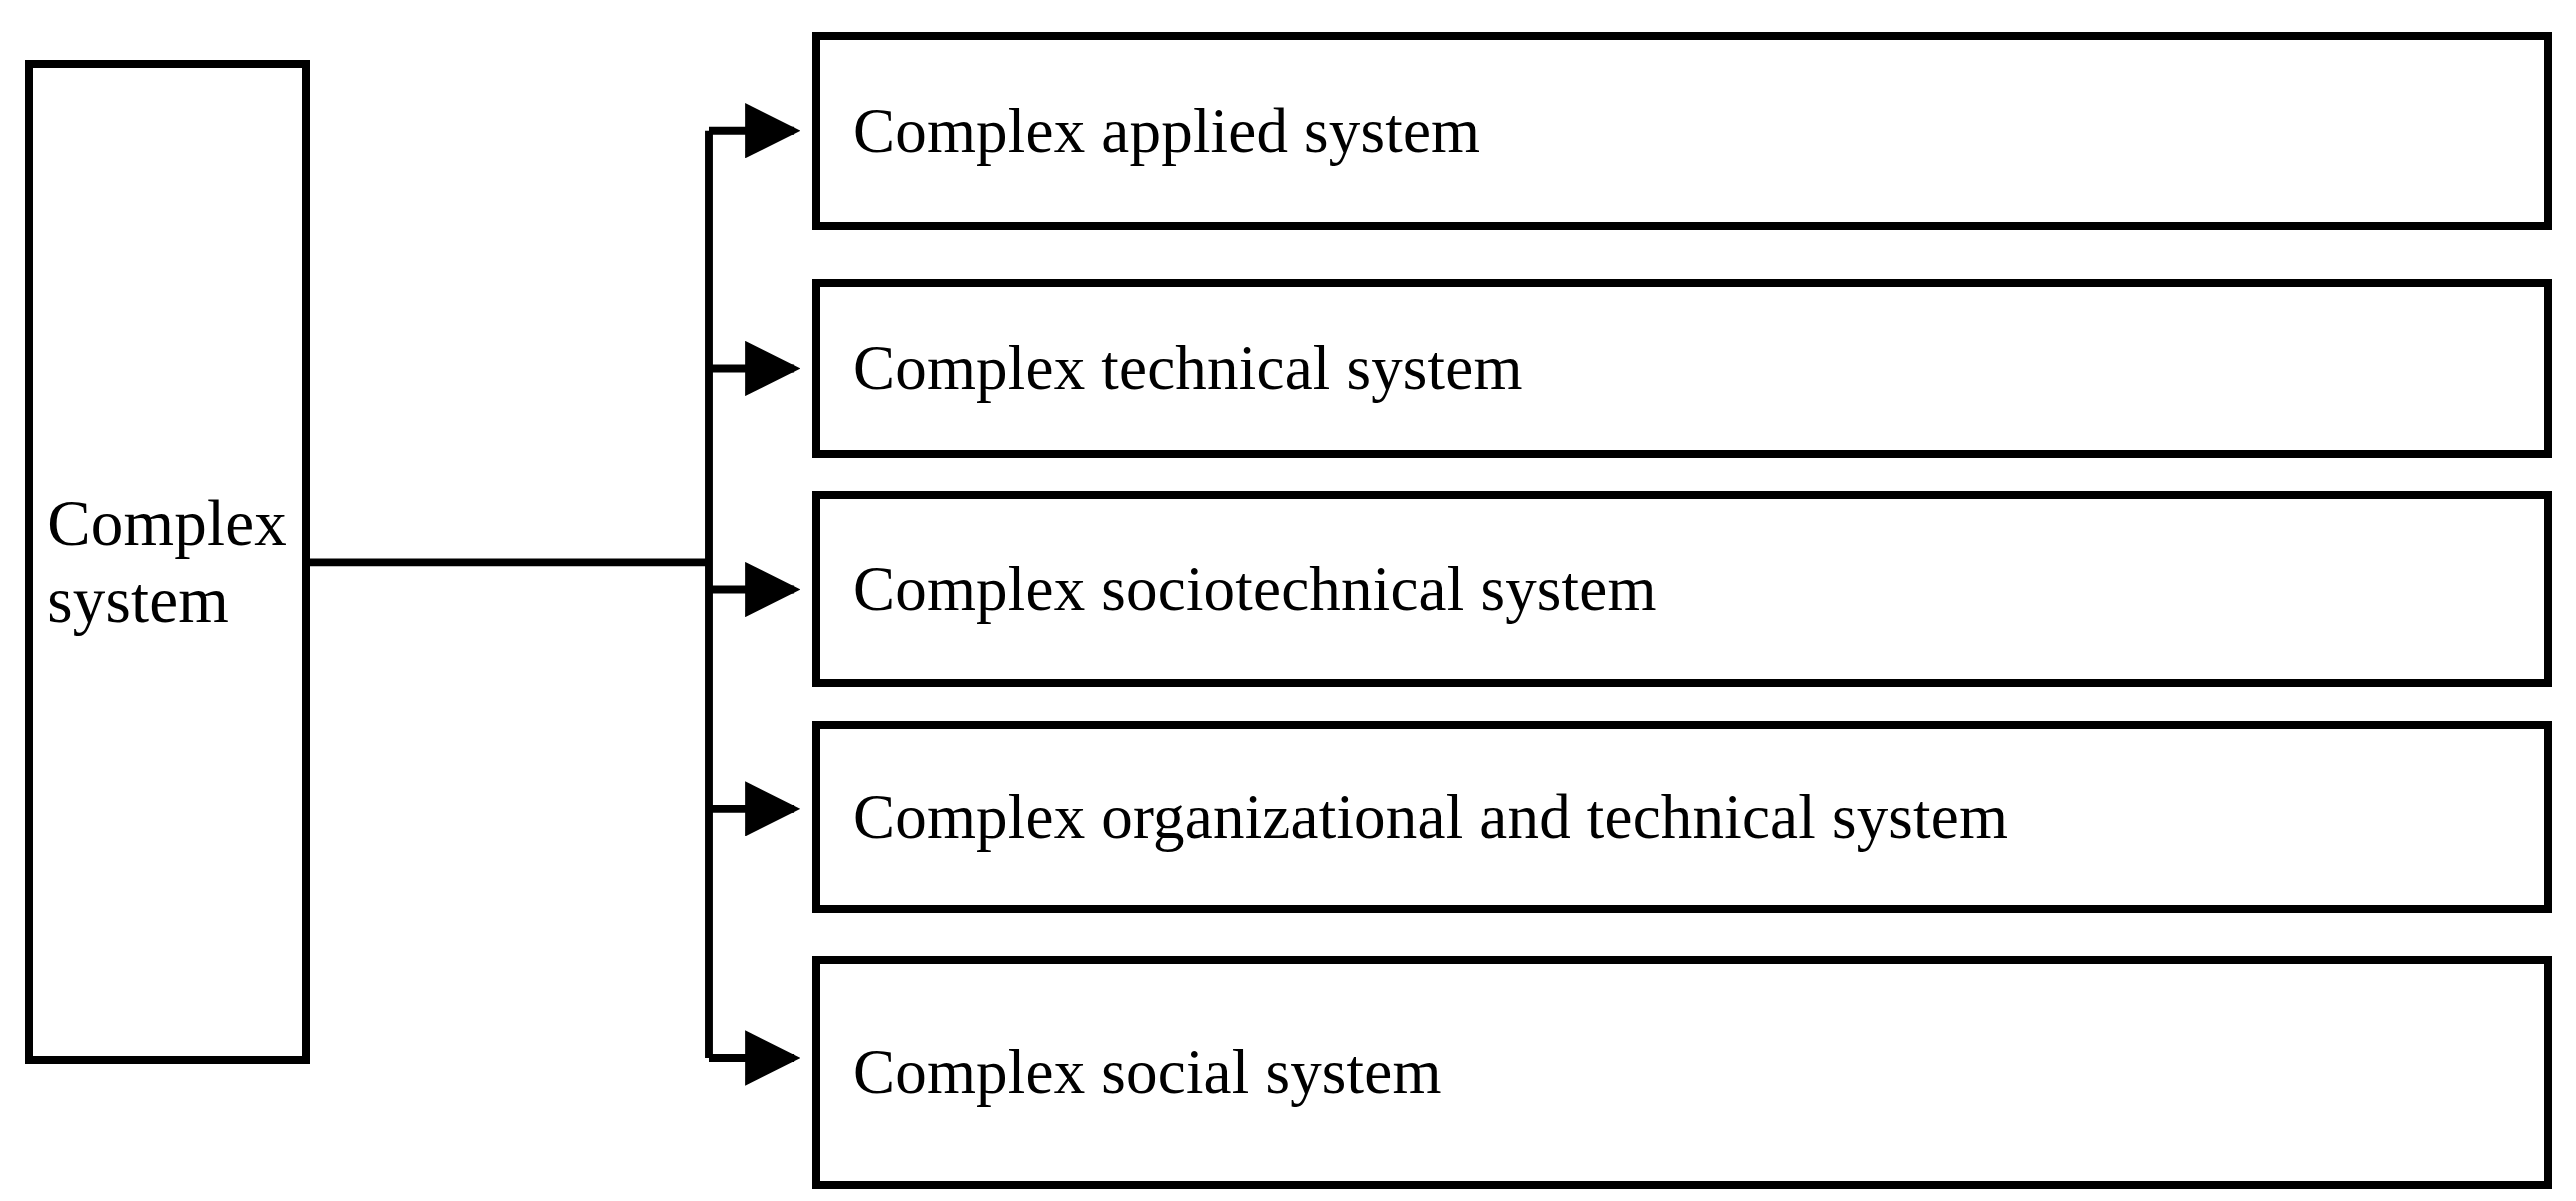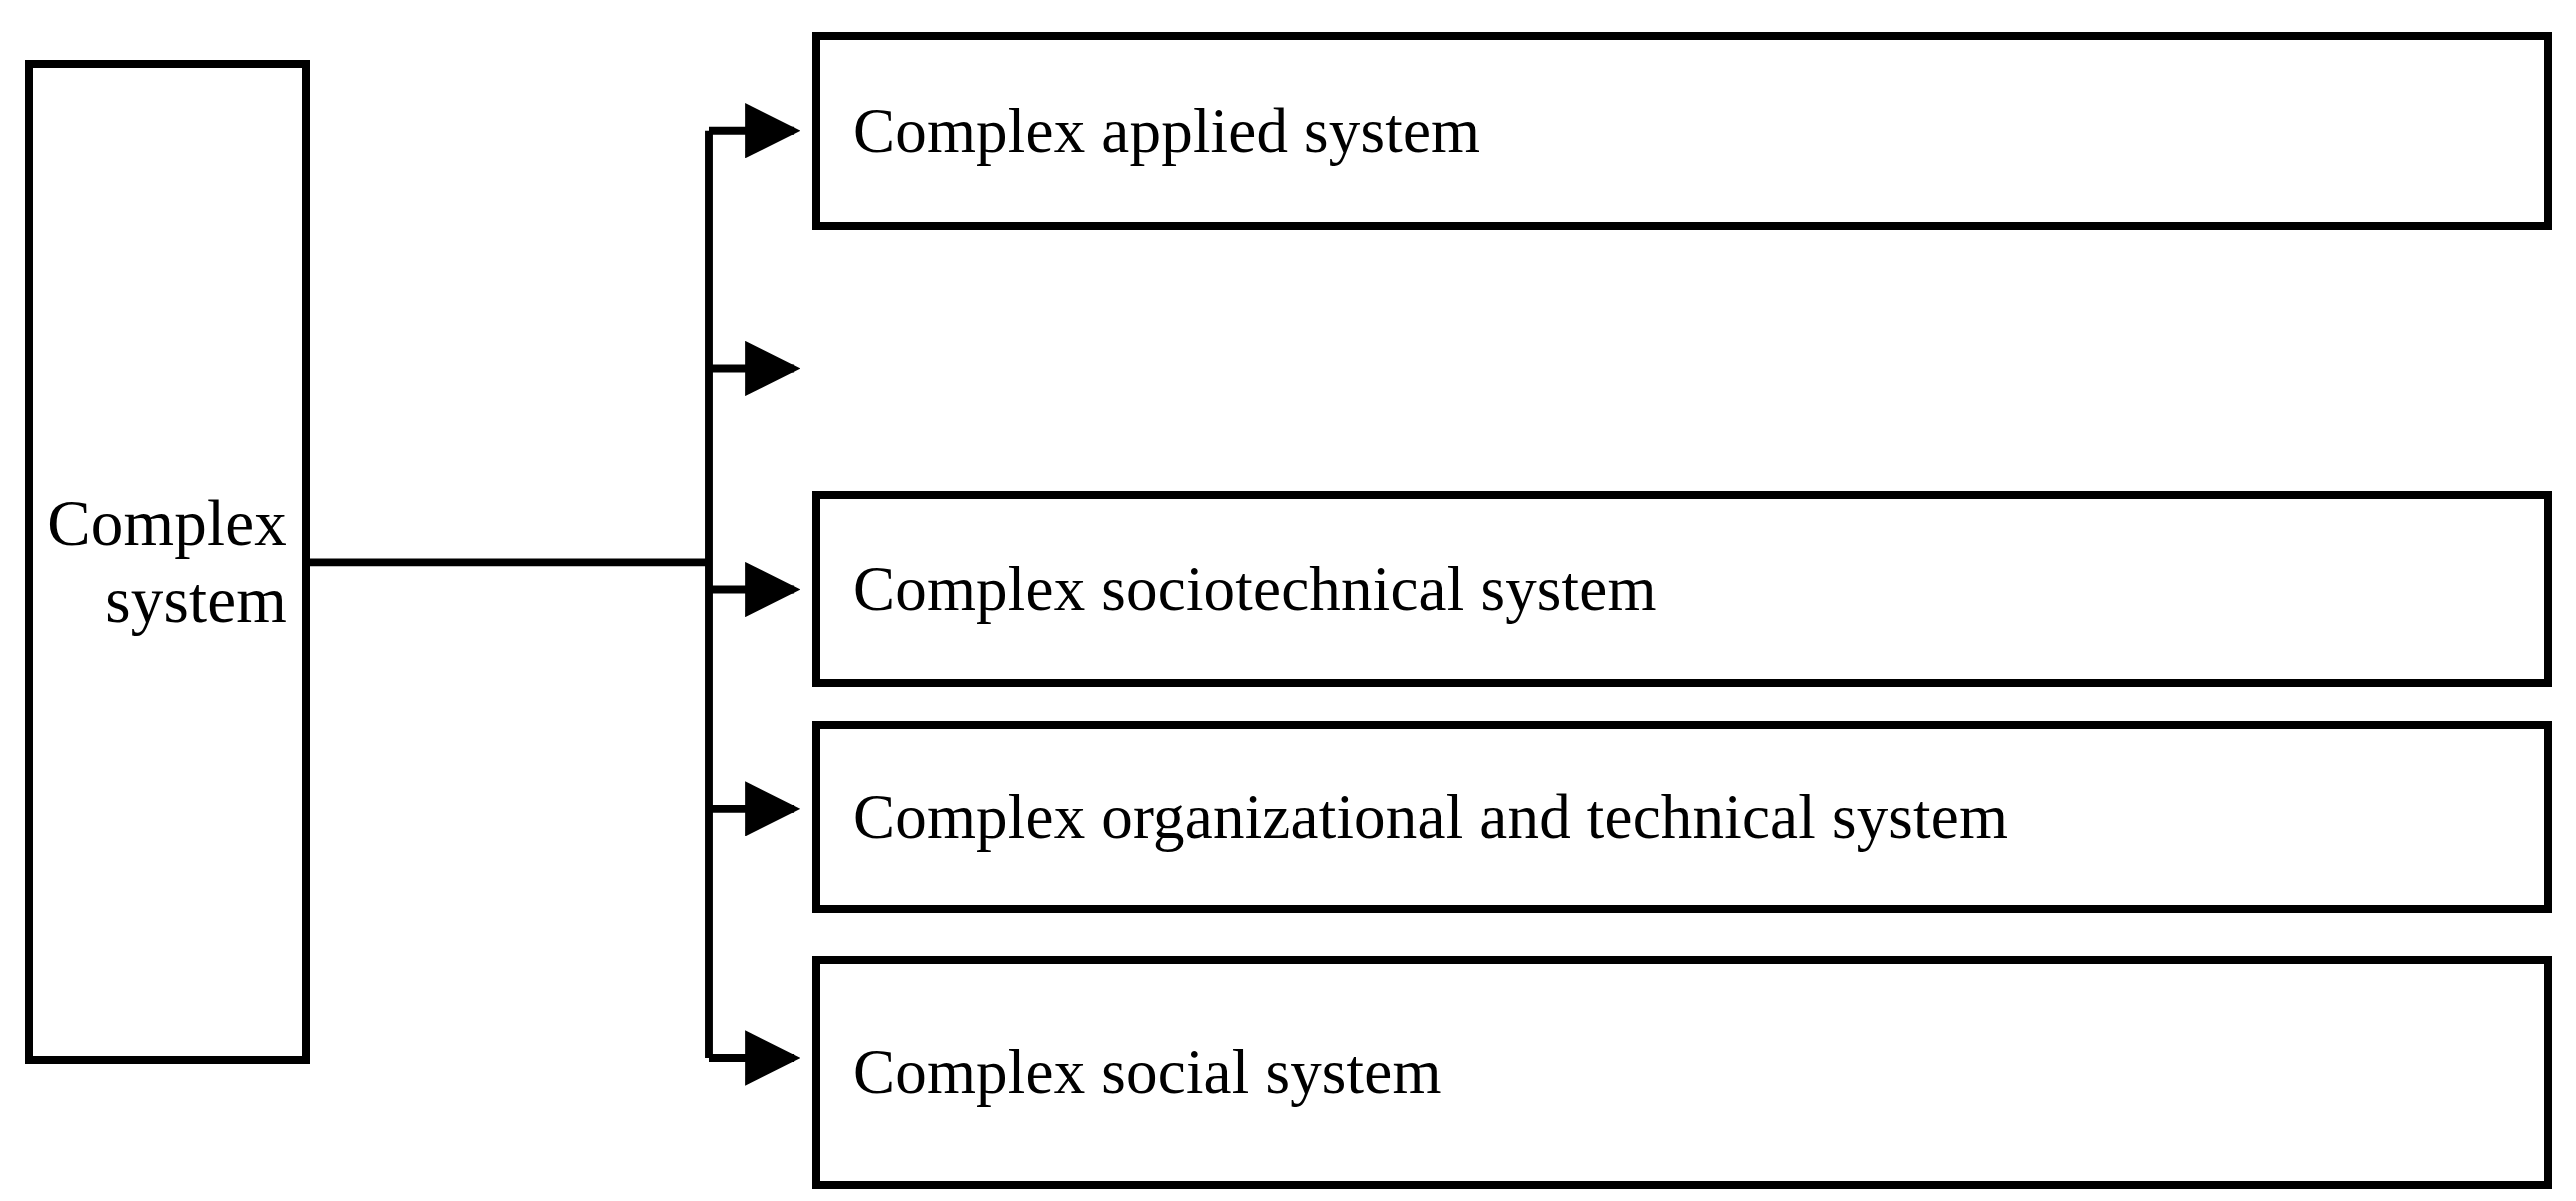--- a/index.html
+++ b/index.html
@@ -18,21 +18,21 @@
   .node-box {
     position: absolute;
     box-sizing: border-box;
     background: #ffffff;
     border: 8px solid #000000;
     display: flex;
     align-items: center;
   }
   .root-box {
     justify-content: center;
-    text-align: right;
+    text-align: left;
   }
   .leaf-box {
     justify-content: flex-start;
   }
   .node-label {
     font-size: 63px;
     line-height: 1.18;
     color: #000000;
     white-space: pre-line;
     letter-spacing: 0.2px;
@@ -59,20 +59,23 @@
 
   <div class="node-box root-box" style="left:24.6px; top:60px; width:285px; height:1004px;">
     <span class="node-label">Complex
 system</span>
   </div>
 
   <div class="node-box leaf-box" style="left:812px; top:32px; width:1740px; height:198px;">
     <span class="node-label">Complex applied system</span>
   </div>
 
+  <div class="node-box leaf-box" style="left:812px; top:279px; width:1740px; height:179px;">
+    <span class="node-label">Complex technical system</span>
+  </div>
 
   <div class="node-box leaf-box" style="left:812px; top:491px; width:1740px; height:196px;">
     <span class="node-label">Complex sociotechnical system</span>
   </div>
 
   <div class="node-box leaf-box" style="left:812px; top:713px; width:1740px; height:192px;margin-top:8px;">
     <span class="node-label">Complex organizational and technical system</span>
   </div>
 
   <div class="node-box leaf-box" style="left:812px; top:956px; width:1740px; height:233px;">

